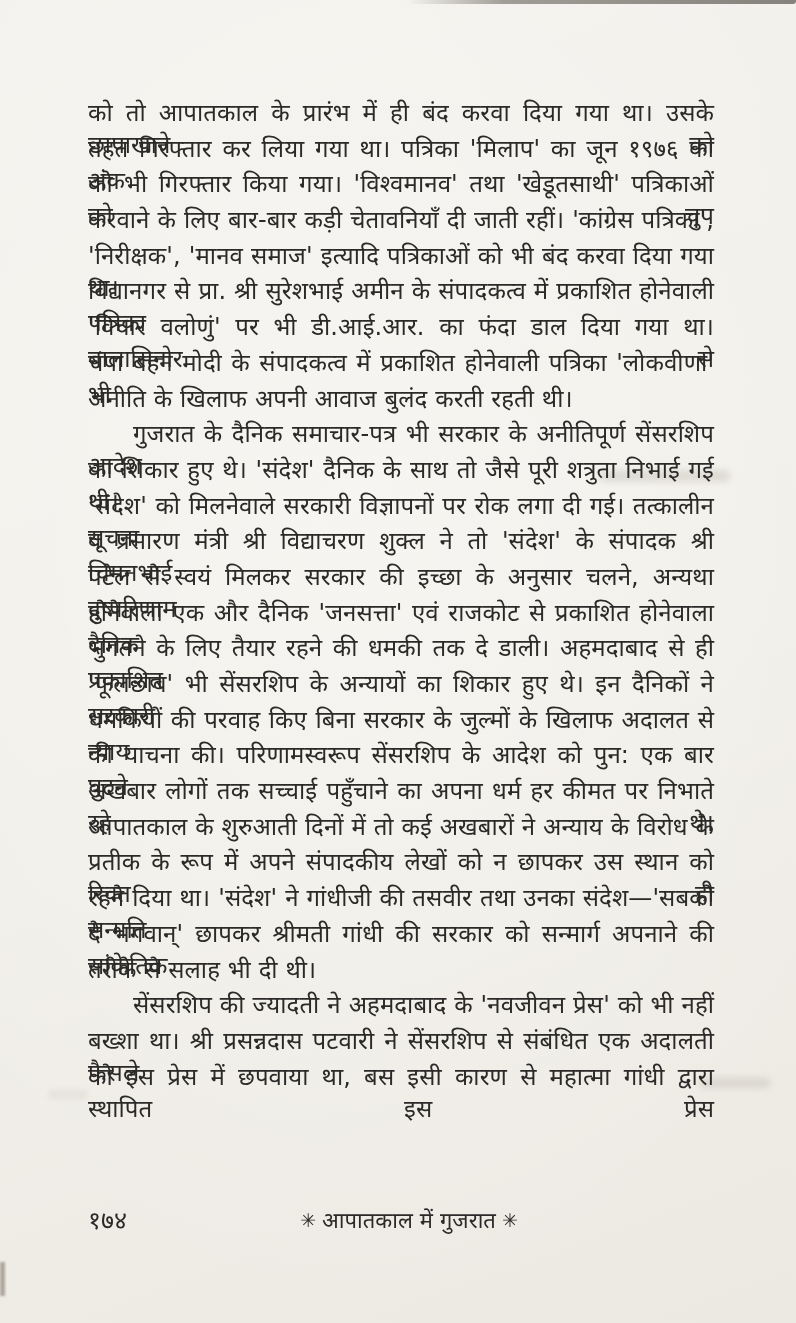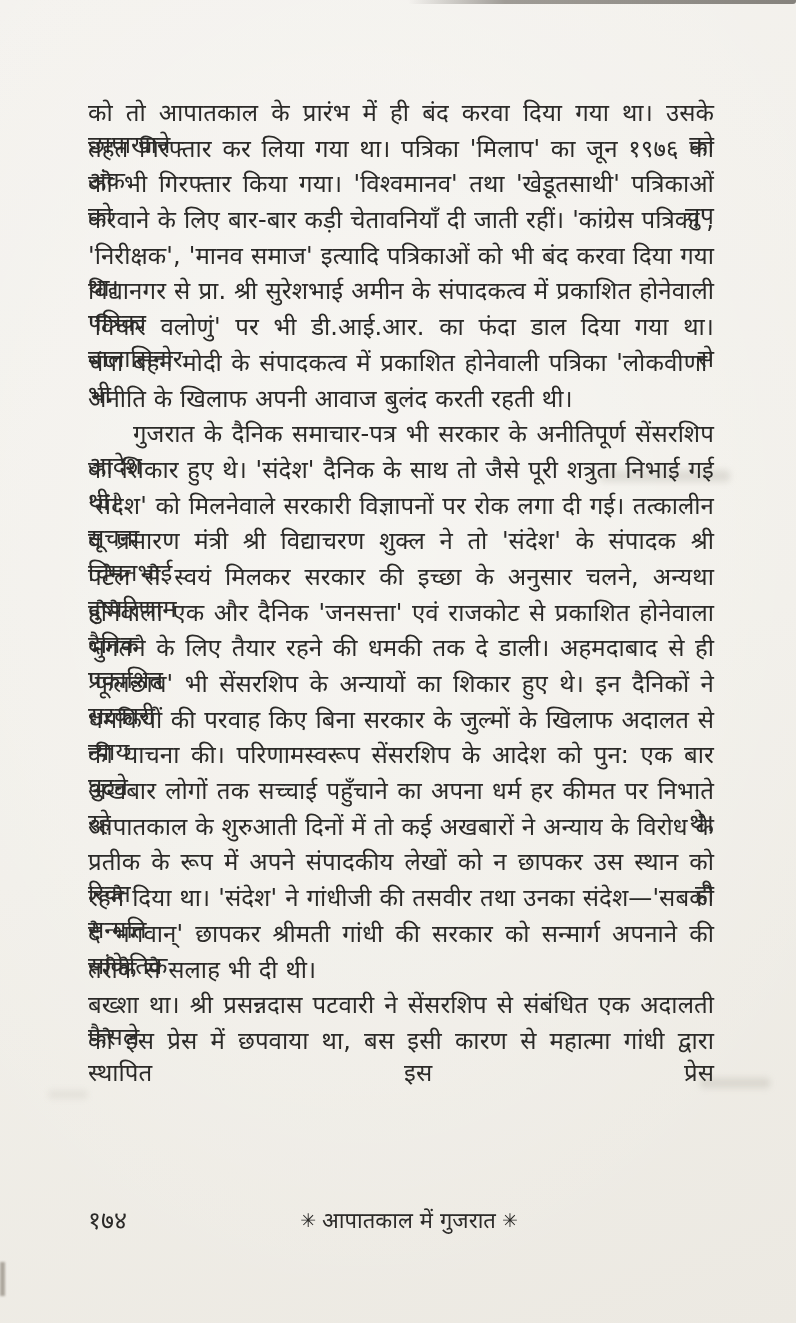--- a/index.html
+++ b/index.html
@@ -121,20 +121,21 @@
       <div class="line jl">भुगतने के लिए तैयार रहने की धमकी तक दे डाली। अहमदाबाद से ही प्रकाशित</div>
       <div class="line jl">'फूलछाब' भी सेंसरशिप के अन्यायों का शिकार हुए थे। इन दैनिकों ने सरकारी</div>
       <div class="line jl">धमकियों की परवाह किए बिना सरकार के जुल्मों के खिलाफ अदालत से न्याय</div>
       <div class="line jl">की याचना की। परिणामस्वरूप सेंसरशिप के आदेश को पुन: एक बार घुटने</div>
       <div class="line jl">अखबार लोगों तक सच्चाई पहुँचाने का अपना धर्म हर कीमत पर निभाते रहे थे।</div>
       <div class="line jl">आपातकाल के शुरुआती दिनों में तो कई अखबारों ने अन्याय के विरोध के</div>
       <div class="line jl">प्रतीक के रूप में अपने संपादकीय लेखों को न छापकर उस स्थान को रिक्त ही</div>
       <div class="line jl">रहने दिया था। 'संदेश' ने गांधीजी की तसवीर तथा उनका संदेश—'सबको सन्मति</div>
       <div class="line jl">दे भगवान्' छापकर श्रीमती गांधी की सरकार को सन्मार्ग अपनाने की सांकेतिक</div>
       <div class="line">तरीके से सलाह भी दी थी।</div>
+      <div class="line jl indent">सेंसरशिप की ज्यादती ने अहमदाबाद के 'नवजीवन प्रेस' को भी नहीं</div>
       <div class="line jl">बख्शा था। श्री प्रसन्नदास पटवारी ने सेंसरशिप से संबंधित एक अदालती फैसले</div>
       <div class="line jl">को इस प्रेस में छपवाया था, बस इसी कारण से महात्मा गांधी द्वारा स्थापित इस प्रेस</div>
     </div>
 
   <div class="footer">
     <span class="page-num">१७४</span>
     <span class="footer-title"><span class="star">✳</span><span>आपातकाल में गुजरात</span><span class="star">✳</span></span>
   </div>
 
 </div>

